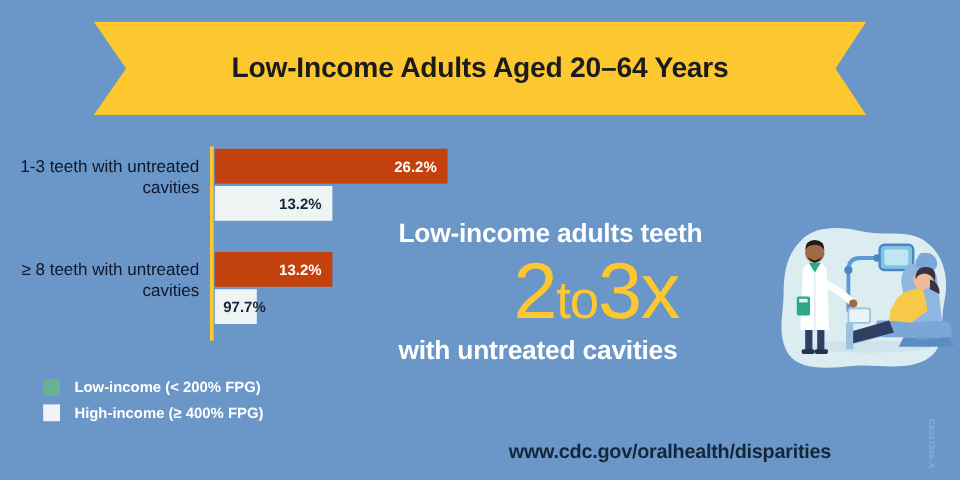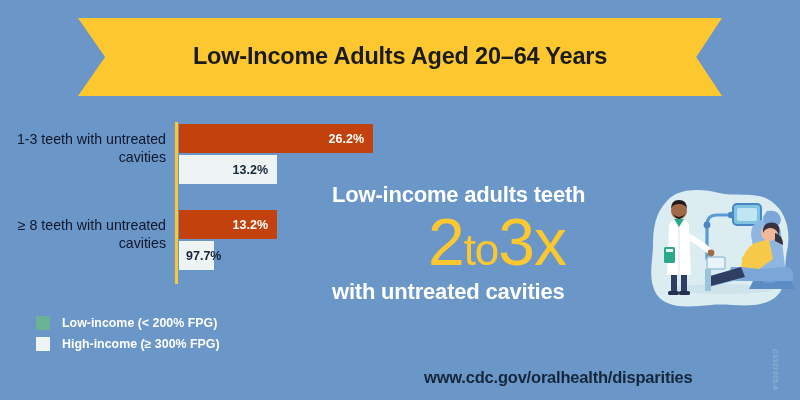--- a/index.html
+++ b/index.html
@@ -237,21 +237,21 @@
     </div>
   </div>
 
   <div class="legend">
     <div class="legend-row">
       <span class="swatch low"></span>
       <span class="legend-text">Low-income (&lt; 200% FPG)</span>
     </div>
     <div class="legend-row">
       <span class="swatch high"></span>
-      <span class="legend-text">High-income (≥ 300% FPG)</span>
+      <span class="legend-text">High-income (≥ 400% FPG)</span>
     </div>
   </div>
 
   <div class="callout">
     <div class="callout-top">Low-income adults teeth</div>
     <div class="callout-big"><span>2</span><span class="small">to</span><span>3x</span></div>
     <div class="callout-bottom">with untreated cavities</div>
   </div>
 
   <div class="illustration">

